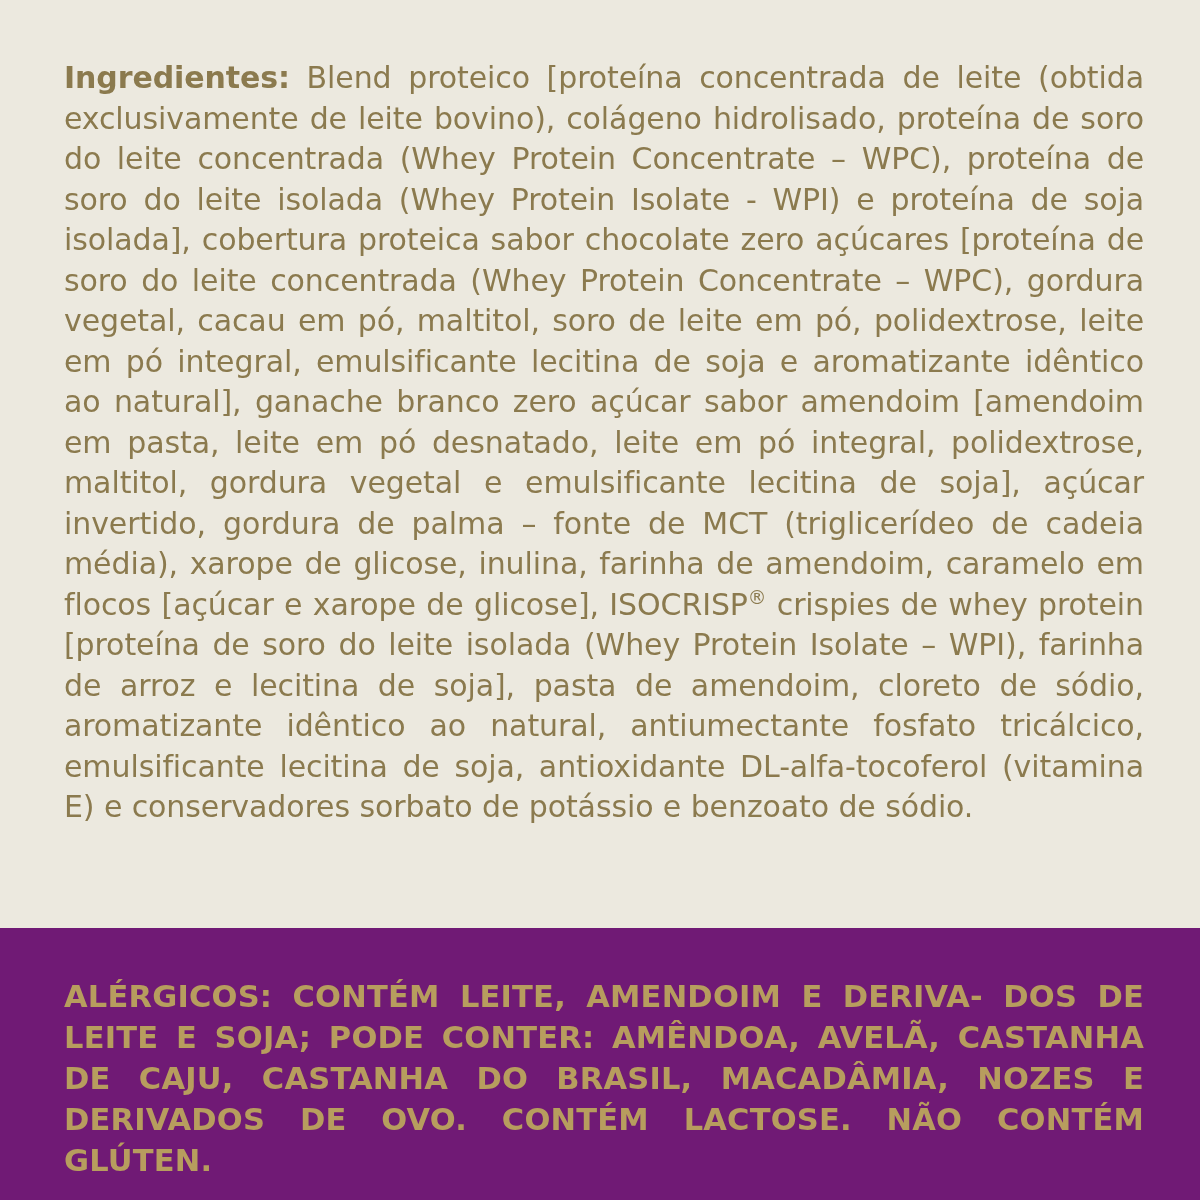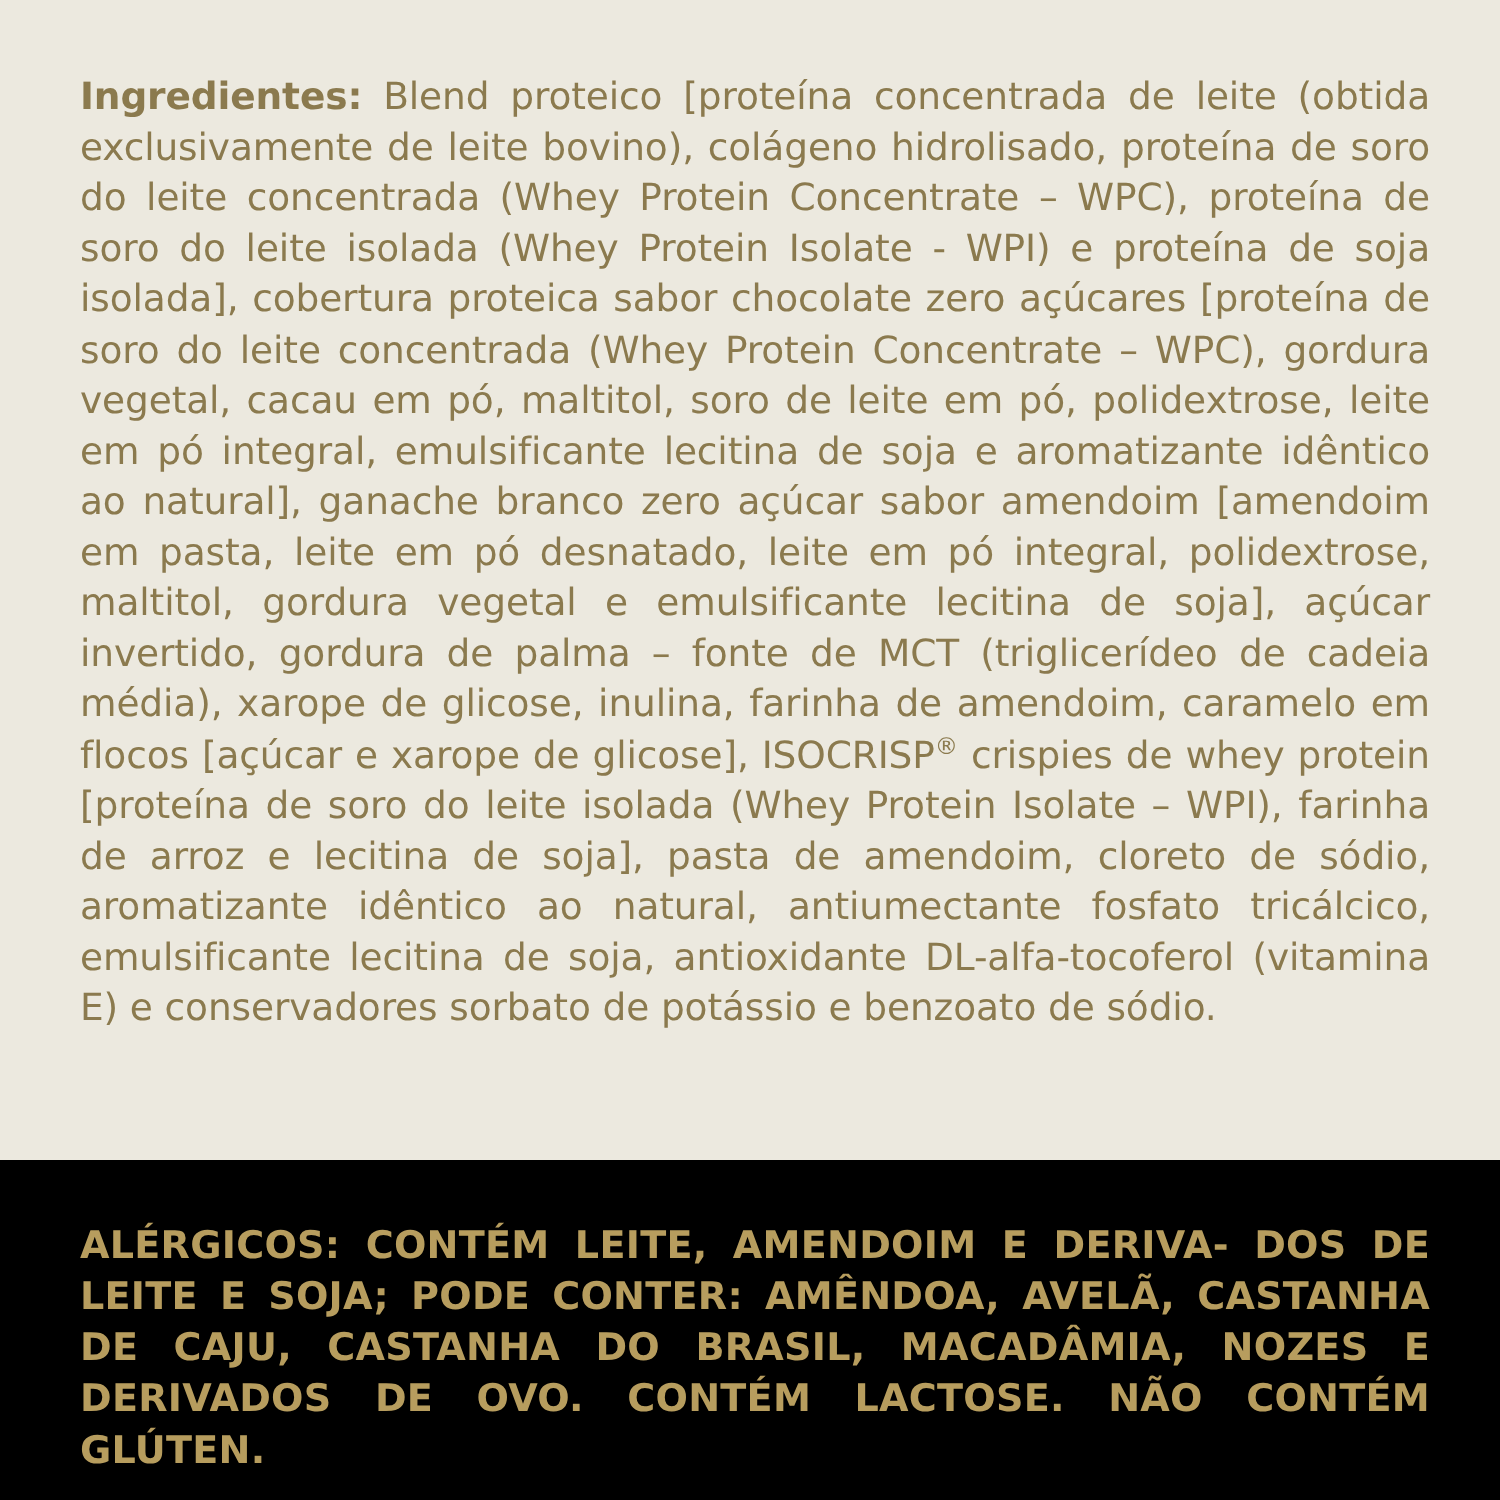--- a/index.html
+++ b/index.html
@@ -39,21 +39,21 @@
   .ingredients-heading {
     font-weight: bold;
     color: #8b7a4e;
   }
   .allergens-band {
     position: absolute;
     left: 0;
     right: 0;
     bottom: 0;
     height: 272px;
-    background: #000000;
+    background: #701a75;
     box-sizing: border-box;
   }
   .allergens-text {
     position: absolute;
     left: 64px;
     top: 48px;
     width: 1080px;
     margin: 0;
     color: #b79d5e;
     font-size: 30.5px;

